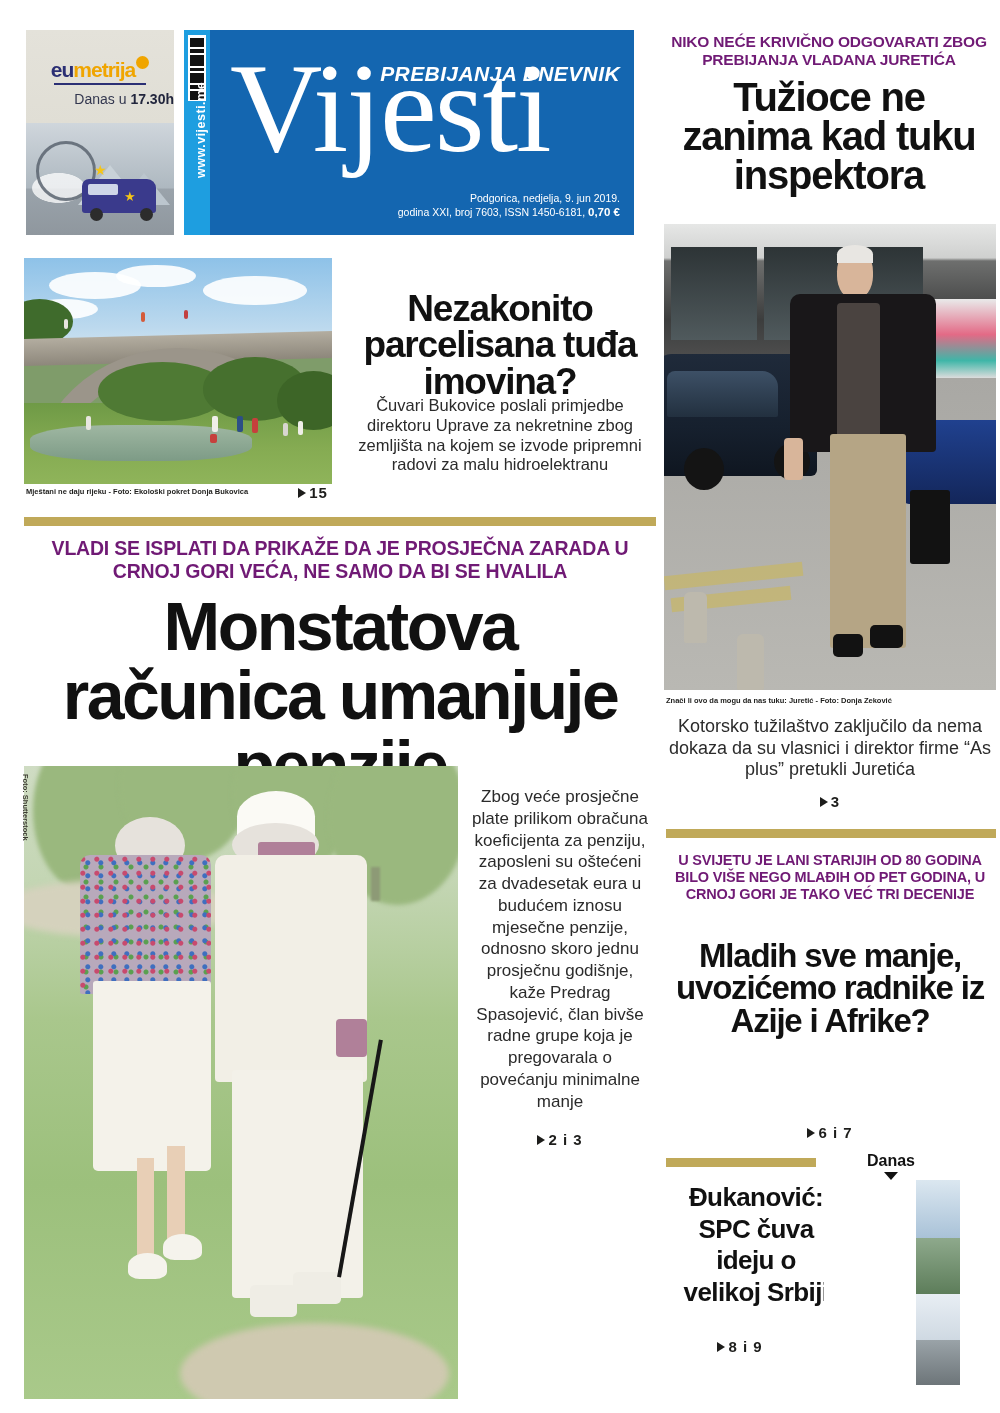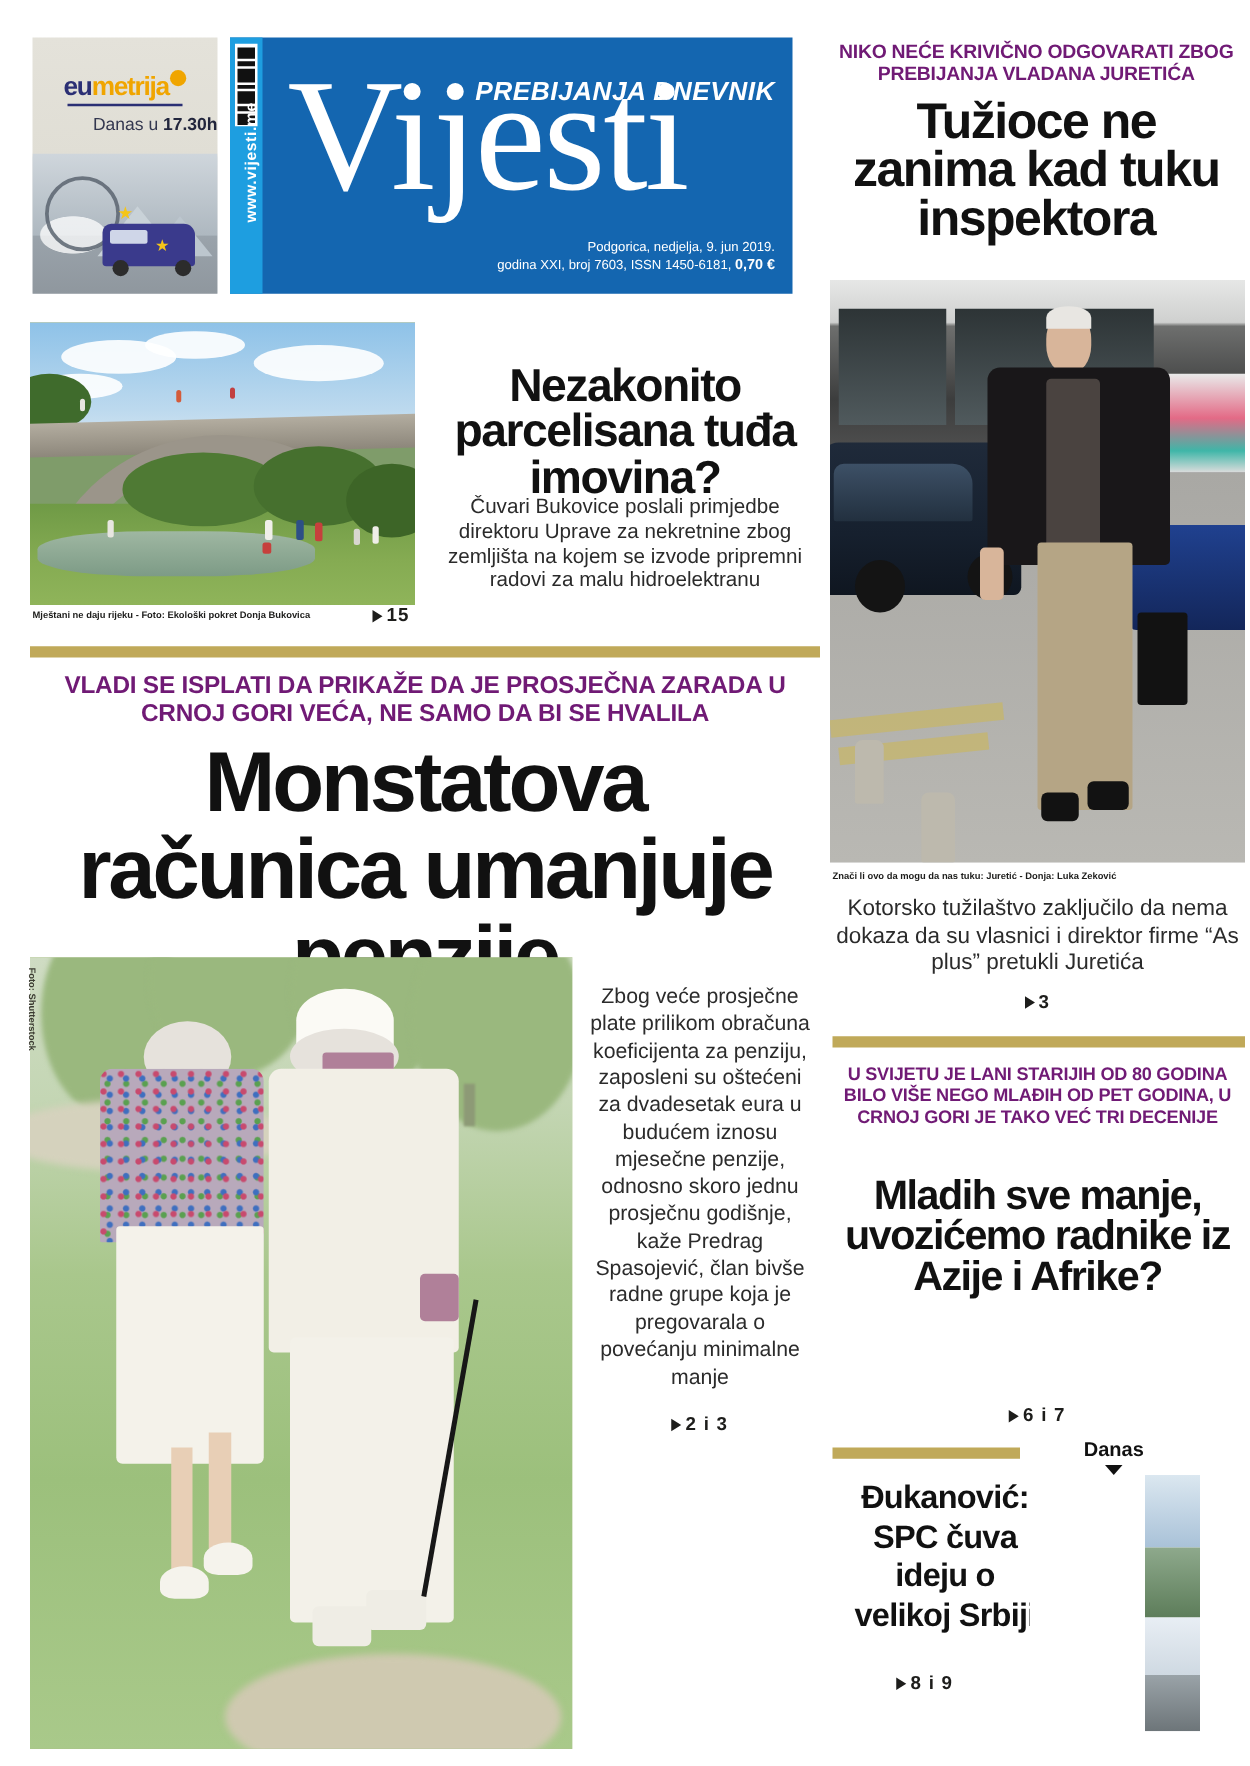--- a/index.html
+++ b/index.html
@@ -459,21 +459,21 @@
     <div class="man-pants" style="left:50%; top:45%; width:23%; height:46%;"></div>
     <div class="abs" style="left:36%; top:46%; width:6%; height:9%; background:#d8b59a; border-radius:4px;"></div>
     <div class="man-bag" style="left:74%; top:57%; width:12%; height:16%;"></div>
     <div class="abs" style="left:51%; top:88%; width:9%; height:5%; background:#121212; border-radius:5px;"></div>
     <div class="abs" style="left:62%; top:86%; width:10%; height:5%; background:#121212; border-radius:5px;"></div>
 
     <div class="bollard" style="left:6%; top:79%; width:7%; height:11%;"></div>
     <div class="bollard" style="left:22%; top:88%; width:8%; height:12%;"></div>
   </div>
 
-  <div class="abs" id="cap-juretic">Znači li ovo da mogu da nas tuku: Juretić - Donja: Luka Zeković</div>
+  <div class="abs" id="cap-juretic">Znači li ovo da mogu da nas tuku: Juretić - Foto: Donja Zeković</div>
   <div class="abs deck" id="tr-deck">Kotorsko tužilaštvo zaključilo da nema dokaza da su vlasnici i direktor firme “As plus” pretukli Juretića</div>
   <div class="abs pagemark" id="tr-pages">
     <span class="tri"></span>
       <span>3</span>
   </div>
 
   <div class="abs" id="photo-bridge">
     <div class="sky"></div>
     <div class="cloud" style="left:8%; top:6%; width:30%; height:12%;"></div>
     <div class="cloud" style="left:30%; top:3%; width:26%; height:10%;"></div>

